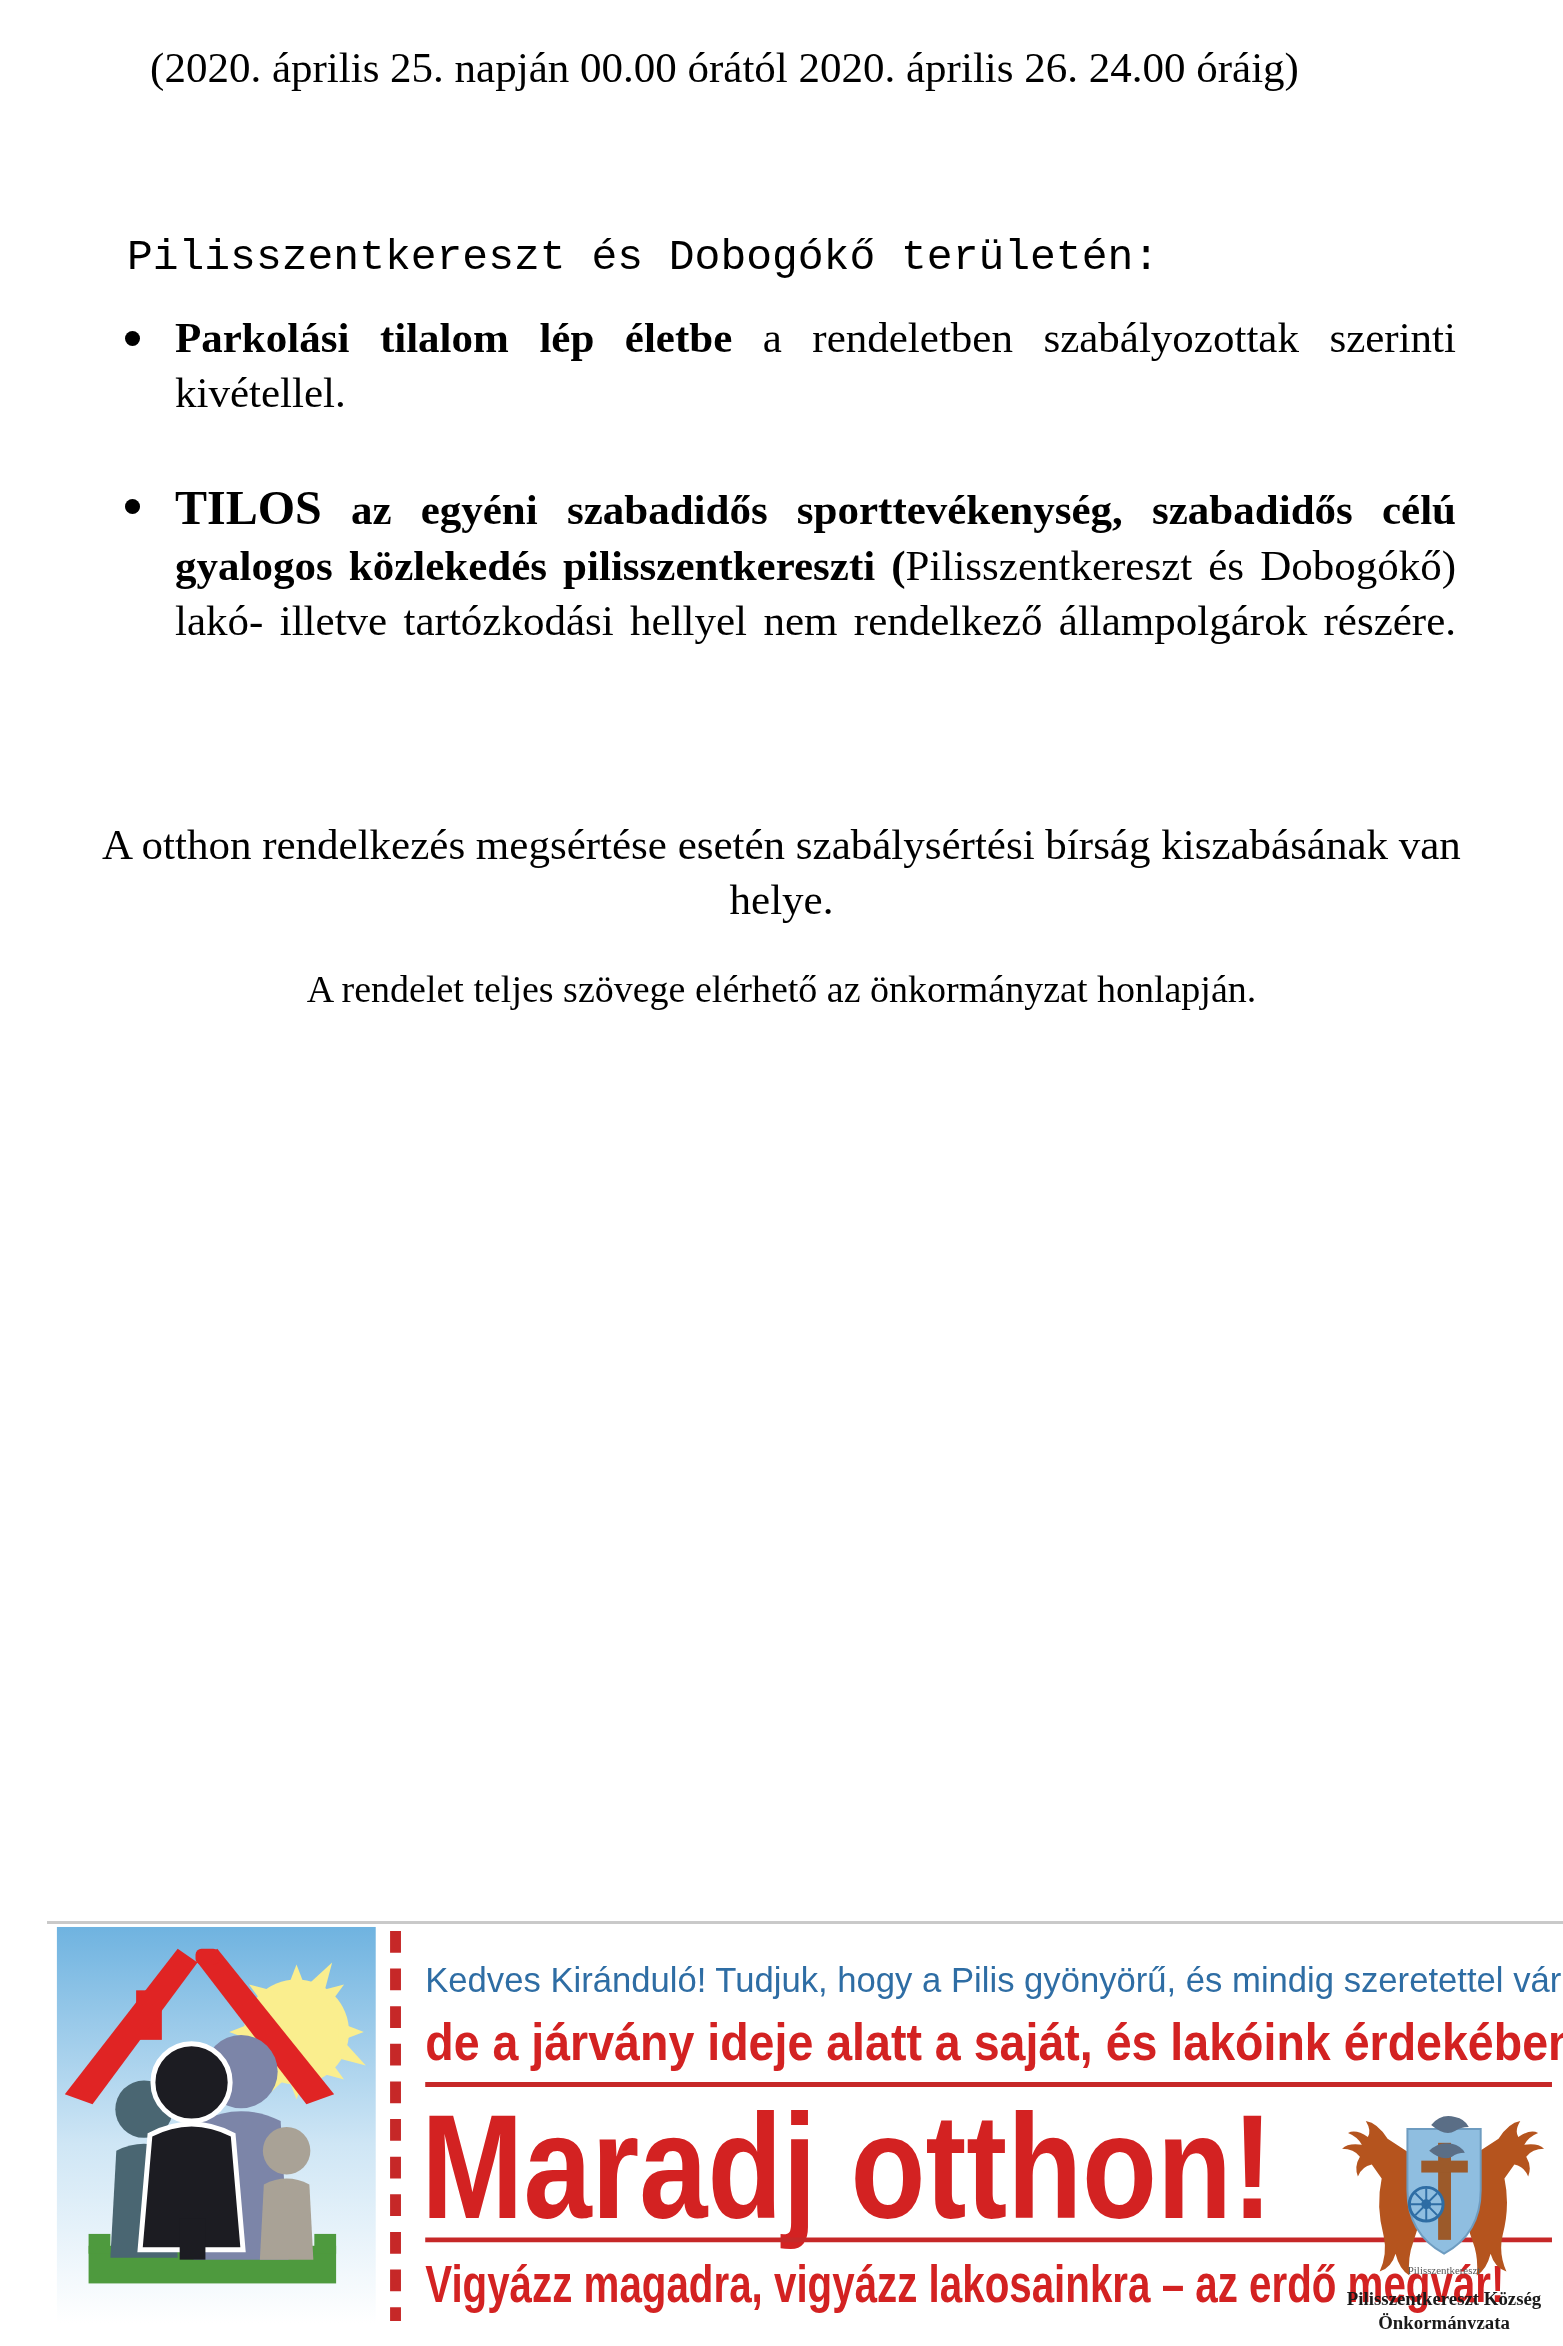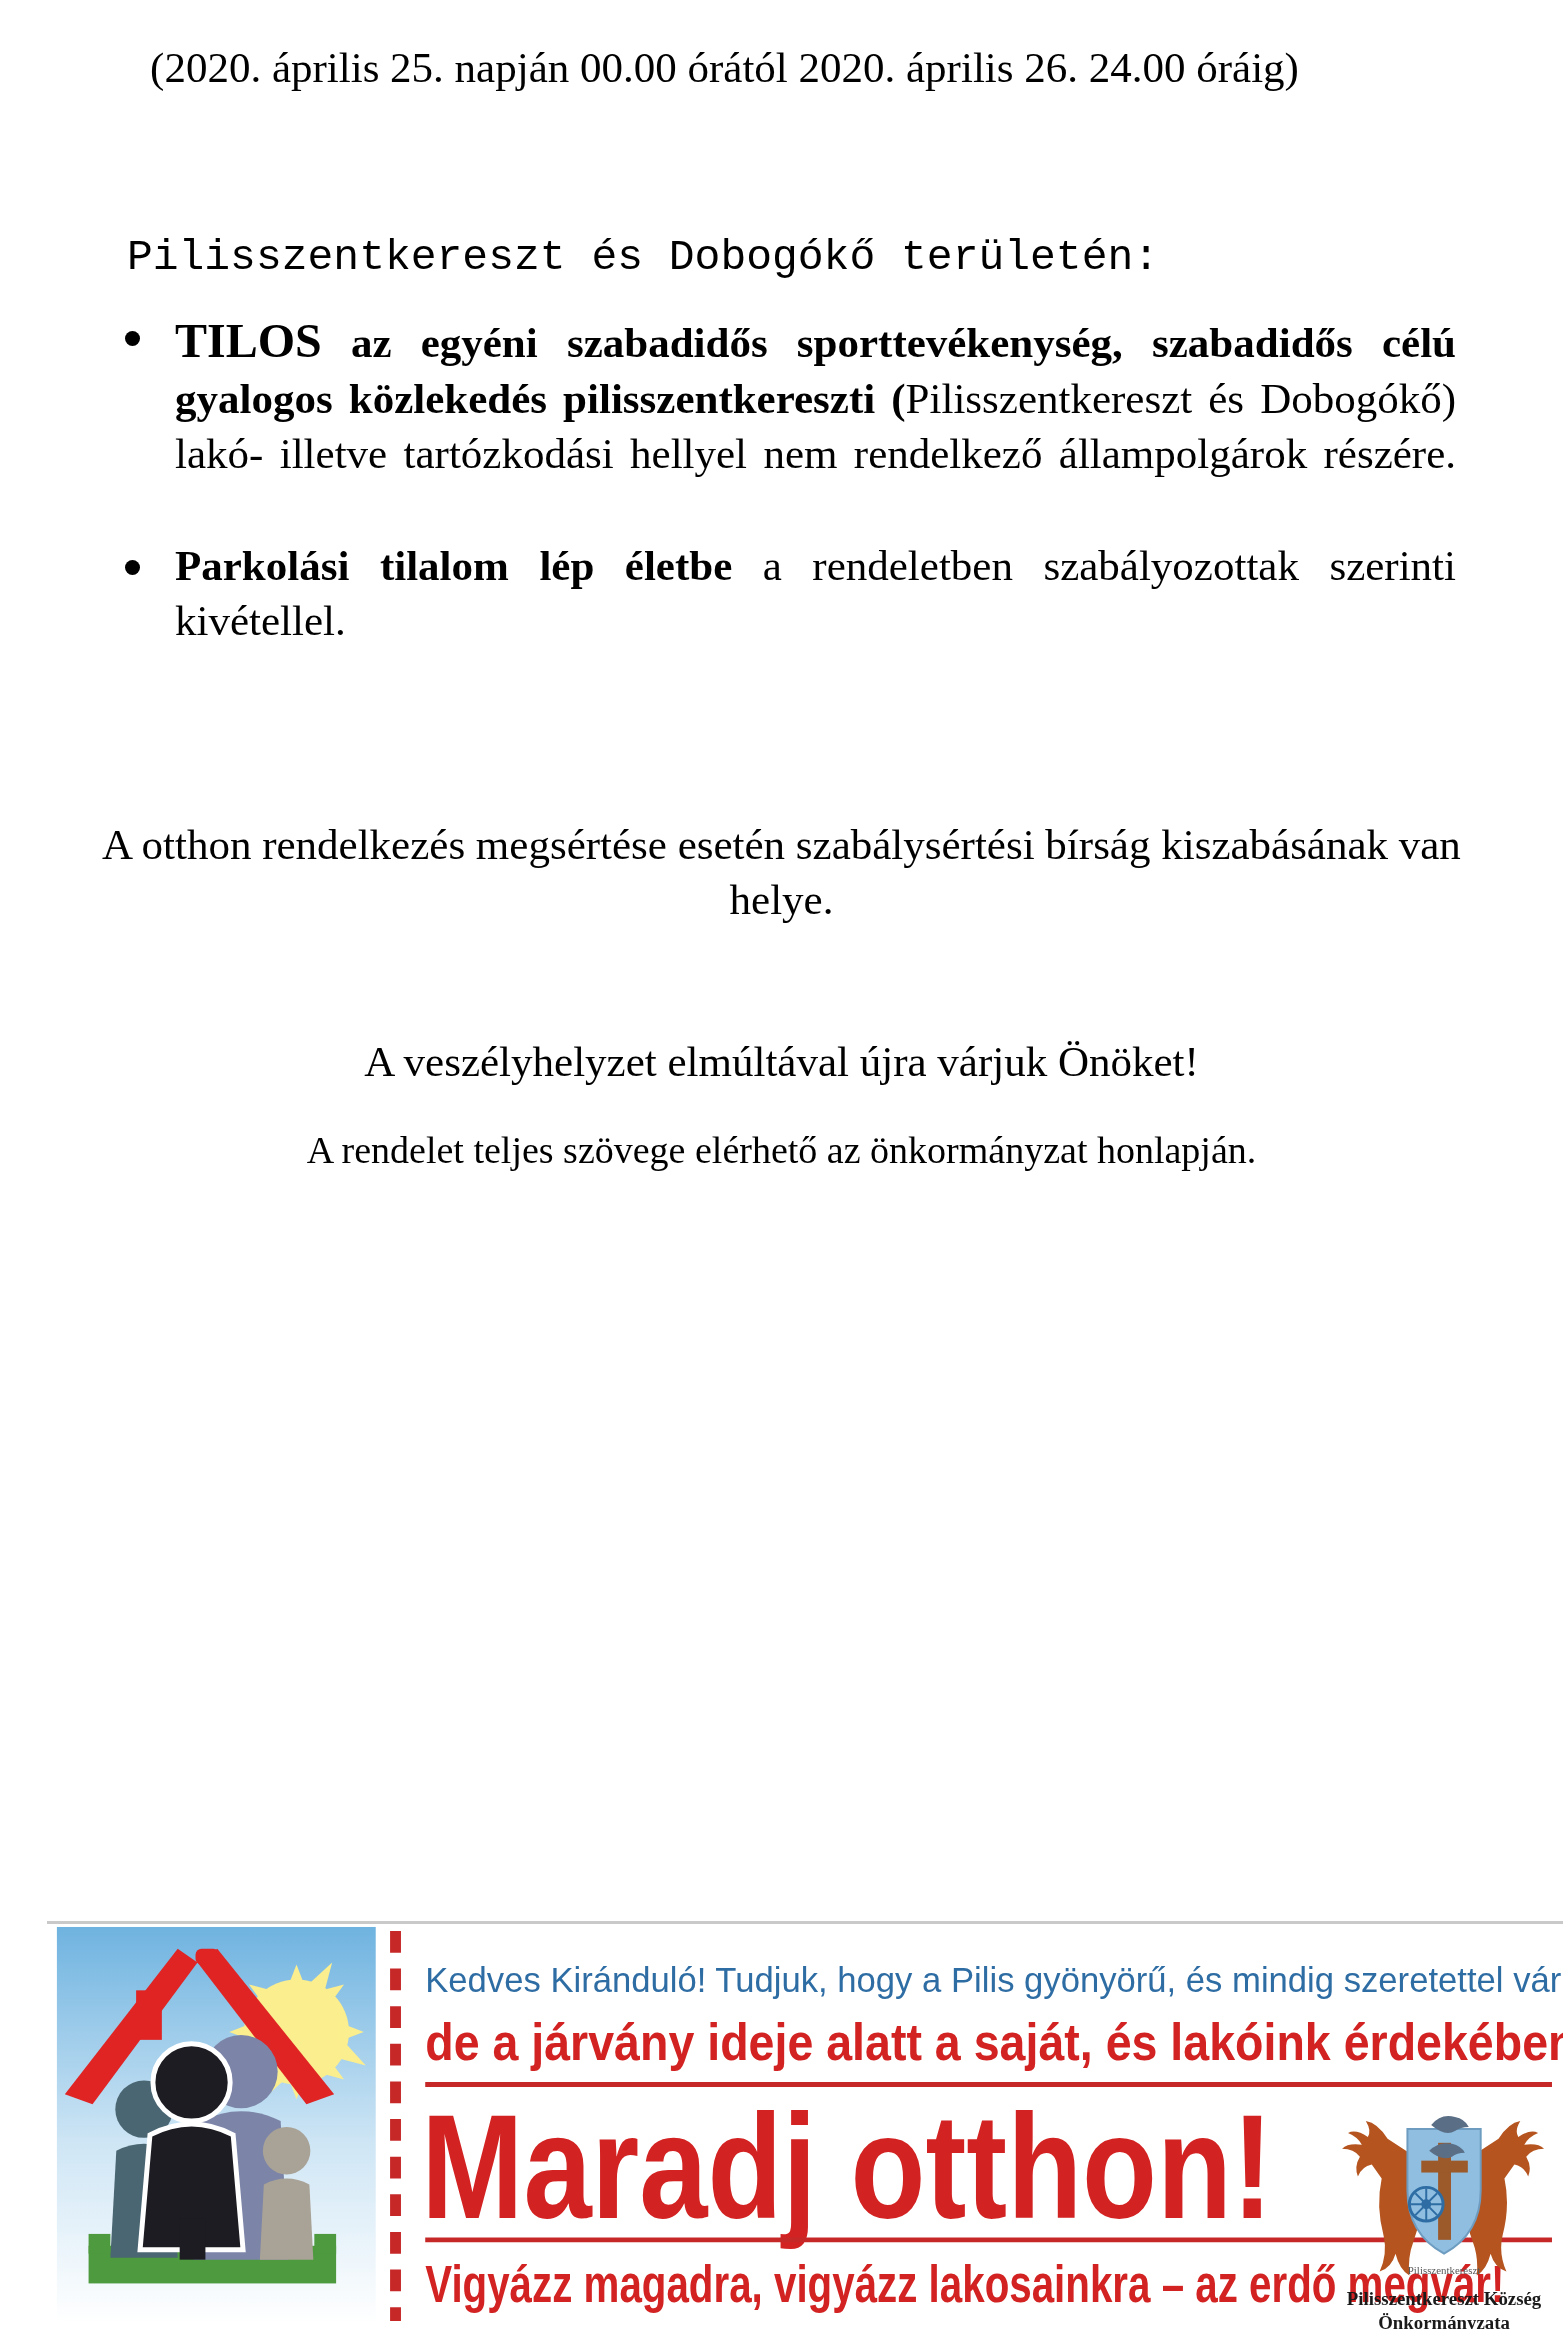--- a/index.html
+++ b/index.html
@@ -148,32 +148,31 @@
 
 
   <p class="doc-daterange">(2020. április 25. napján 00.00 órától 2020. április 26. 24.00 óráig)</p>
 
 
   <p class="doc-scope">Pilisszentkereszt és Dobogókő területén:</p>
 
   <ul class="rules">
 
     <li class="rule-item">
+      <span class="rule-bullet"></span><span class="lead">Parkolási tilalom lép életbe</span><span class="rest"> a rendeletben szabályozottak szerinti kivétellel.</span>
+    </li>
+
+    <li class="rule-item">
       <span class="rule-bullet"></span><span class="lead-caps">TILOS</span><span class="lead"> az egyéni szabadidős sporttevékenység, szabadidős célú gyalogos közlekedés pilisszentkereszti (</span><span class="rest">Pilisszentkereszt és Dobogókő) lakó- illetve tartózkodási hellyel nem rendelkező állampolgárok részére.</span>
     </li>
 
-    <li class="rule-item">
-      <span class="rule-bullet"></span><span class="lead">Parkolási tilalom lép életbe</span><span class="rest"> a rendeletben szabályozottak szerinti kivétellel.</span>
-    </li>
-
   </ul>
 
   <p class="penalty">A otthon rendelkezés megsértése esetén szabálysértési bírság kiszabásának van helye.</p>
 
-  <p class="welcome-back">A veszélyhelyzet elmúltával újra várjuk Önöket!</p>
 
   <p class="website-note">A rendelet teljes szövege elérhető az önkormányzat honlapján.</p>
 
   <div class="banner-wrap">
     <svg class="banner-svg" viewBox="0 0 1720 412" xmlns="http://www.w3.org/2000/svg">
       <defs>
         <linearGradient id="skyGrad" x1="0" y1="0" x2="0" y2="1">
           <stop offset="0%" stop-color="#6FB3E0"></stop>
           <stop offset="55%" stop-color="#CFE6F5"></stop>
           <stop offset="100%" stop-color="#FFFFFF"></stop>

